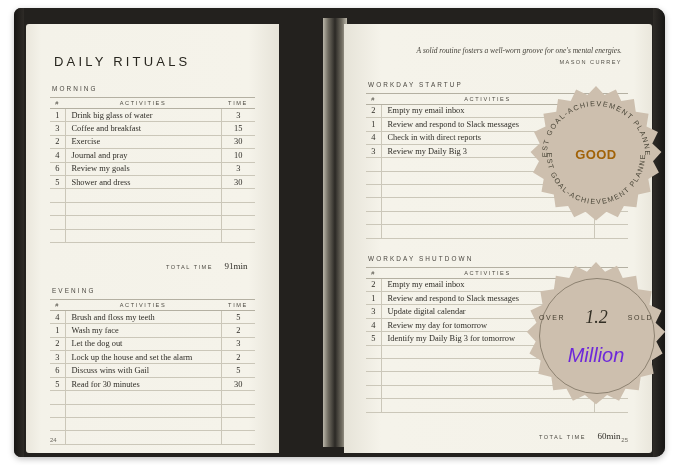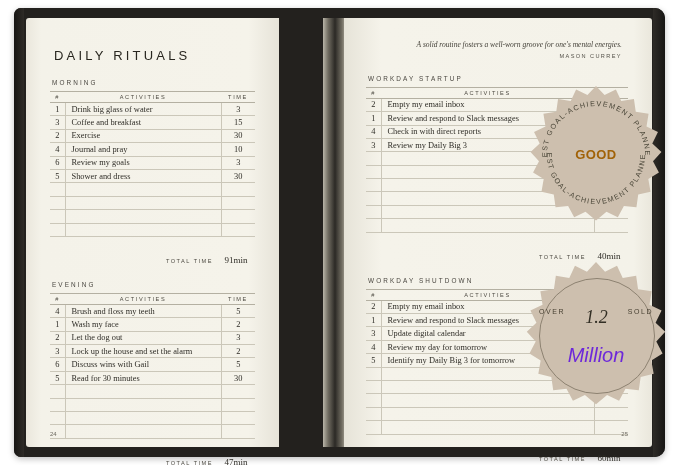--- a/index.html
+++ b/index.html
@@ -47,21 +47,21 @@
     top: 0;
     width: 10px;
     height: 100%;
     background: linear-gradient(to left, #2e2b27, #171614);
     border-radius: 7px 0 0 7px;
   }
 
   
   .page {
     position: absolute;
-    top: 10px;
+    top: 16px;
     height: 429px;
     background: #f3f1e7;
   }
   .page-left {
     left: 12px;
     width: 253px;
     border-radius: 3px 0 0 3px;
     background: linear-gradient(to right, #eae7dc 0%, #f4f2e9 6%, #f5f3ea 88%, #e6e3d8 100%);
   }
   .page-right {
@@ -279,21 +279,21 @@
     position: absolute;
     inset: 0;
     display: flex;
     flex-direction: column;
     align-items: center;
     justify-content: center;
     padding-top: 4px;
   }
   .m-over-row {
     display: flex;
-    align-items: flex-start;
+    align-items: center;
     gap: 20px;
   }
   .m-small {
     font-size: 7px;
     letter-spacing: 1.6px;
     color: #463f31;
   }
   .m-num {
     font-family: "Liberation Serif", serif;
     font-style: italic;
@@ -526,24 +526,20 @@
                   <td class="act"></td>
                   <td class="time"></td>
                 </tr>
               <tr>
                   <td class="num"></td>
                   <td class="act"></td>
                   <td class="time"></td>
                 </tr>
             </tbody>
           </table>
-          <div class="total-row">
-            <span class="total-label">TOTAL TIME</span>
-            <span class="total-value">40min</span>
-          </div>
         </div>
 
         <div class="section">
           <div class="section-label">WORKDAY SHUTDOWN</div>
           <table class="ritual">
             <thead>
               <tr>
                 <th class="num">#</th>
                 <th>ACTIVITIES</th>
                 <th class="time"></th>

